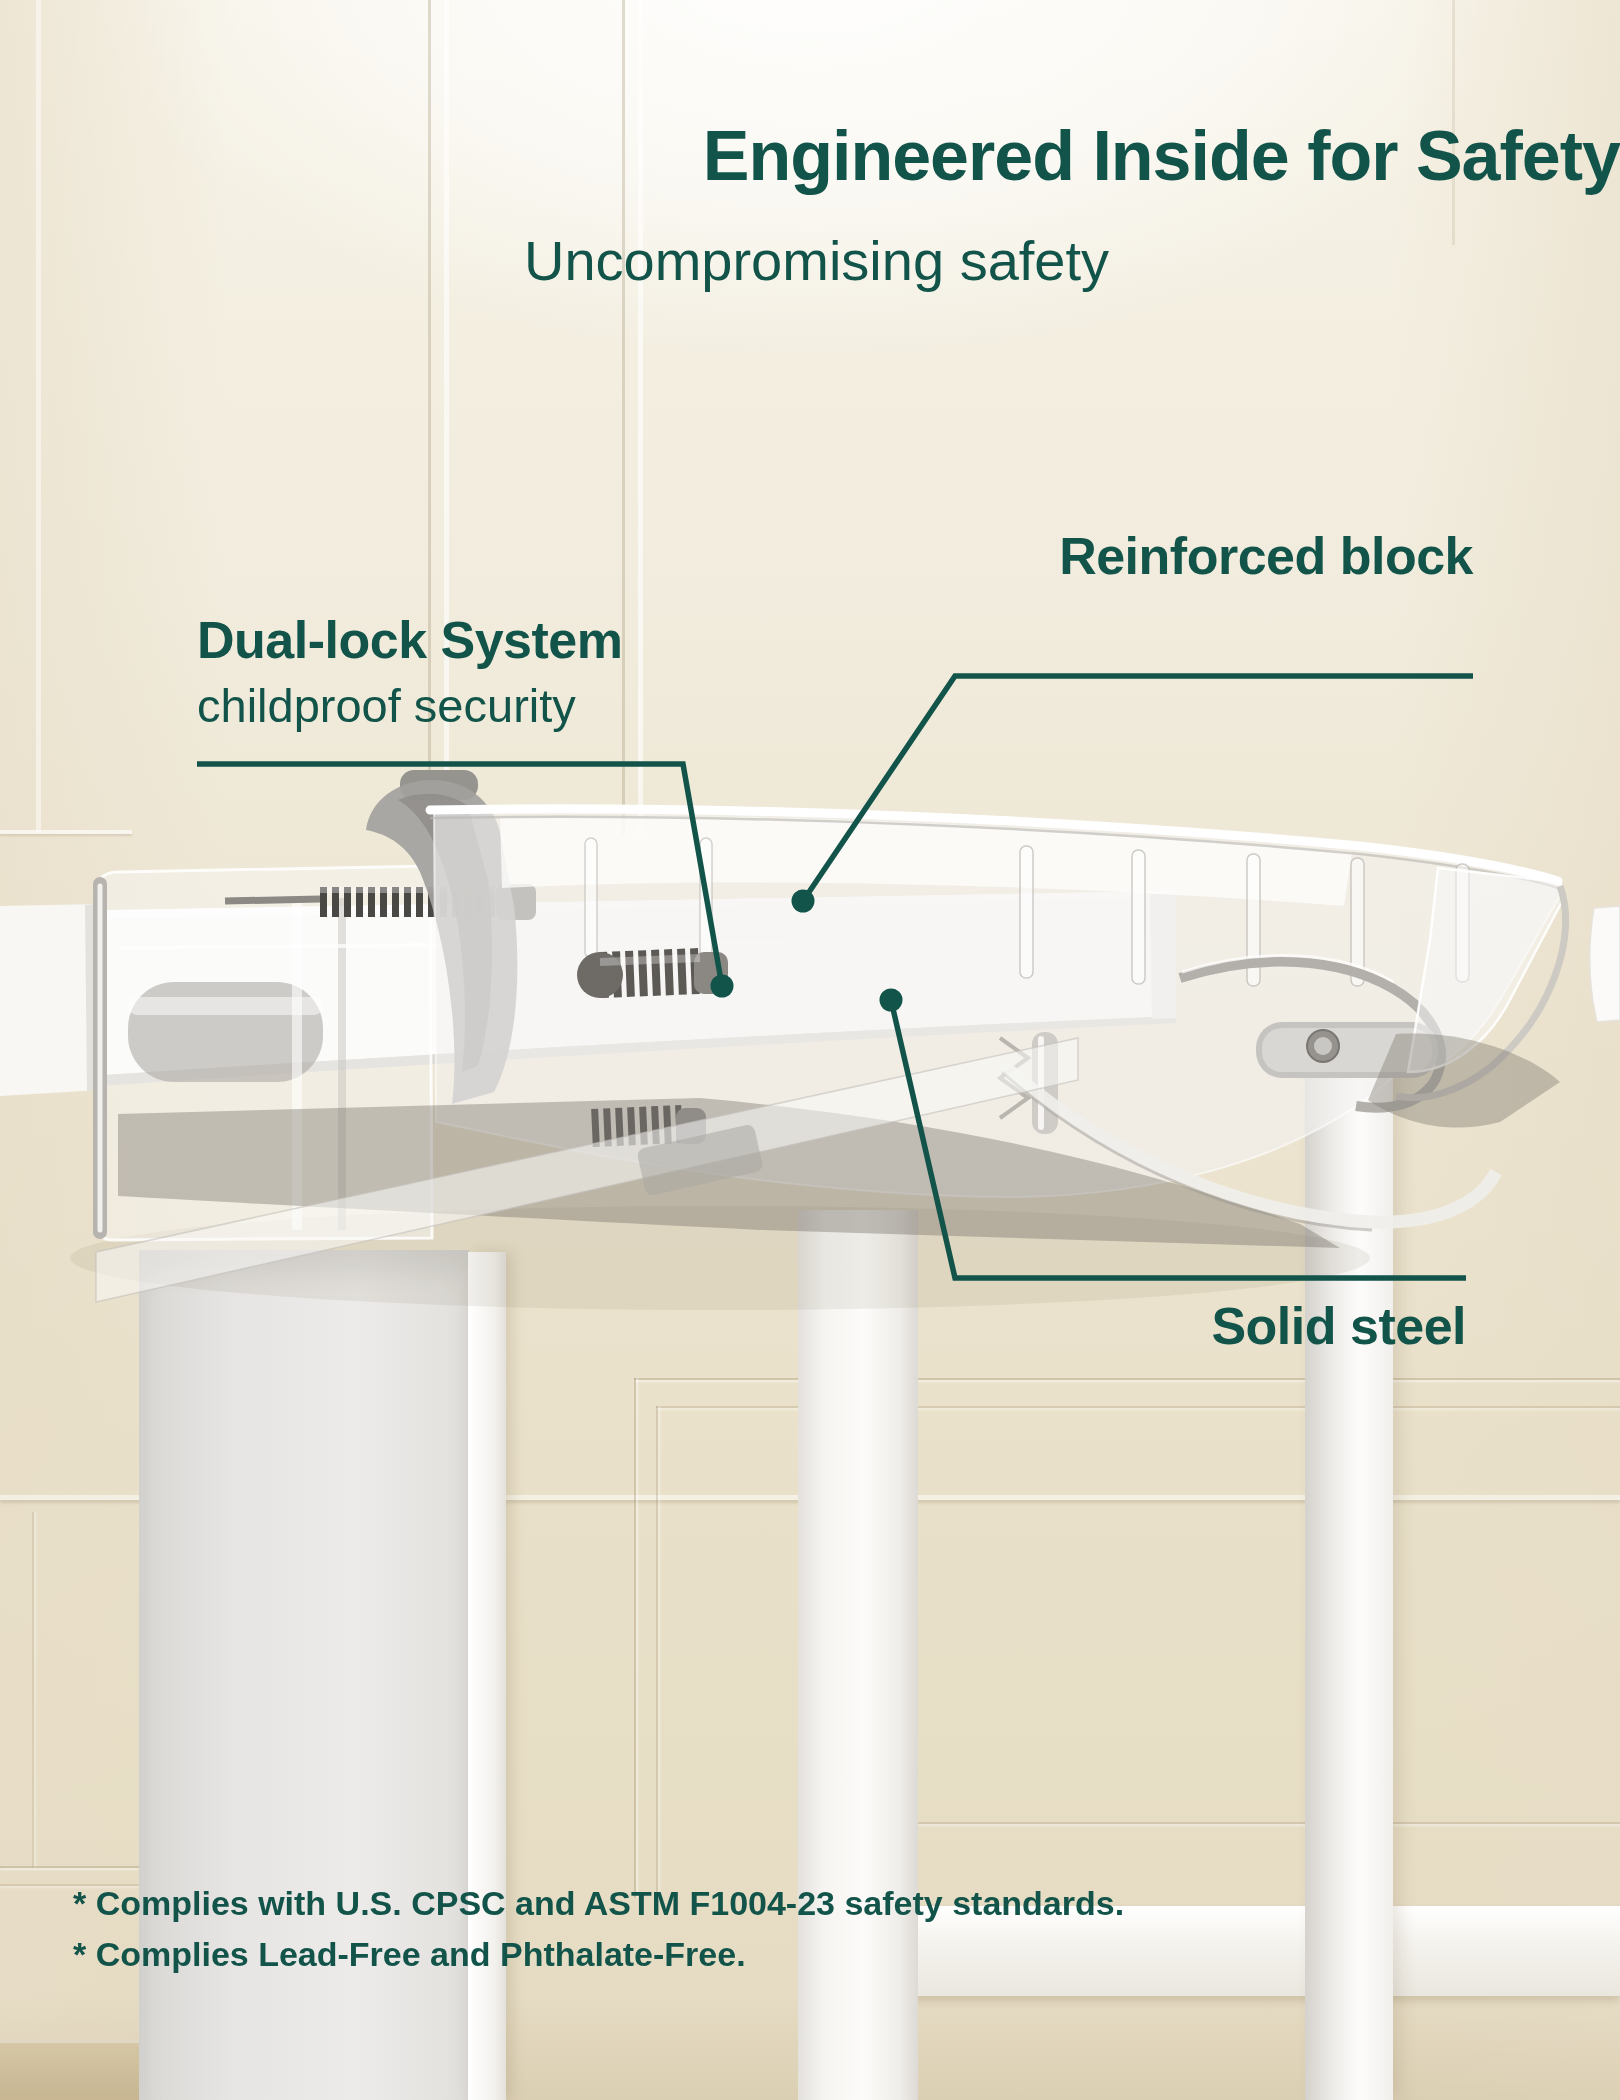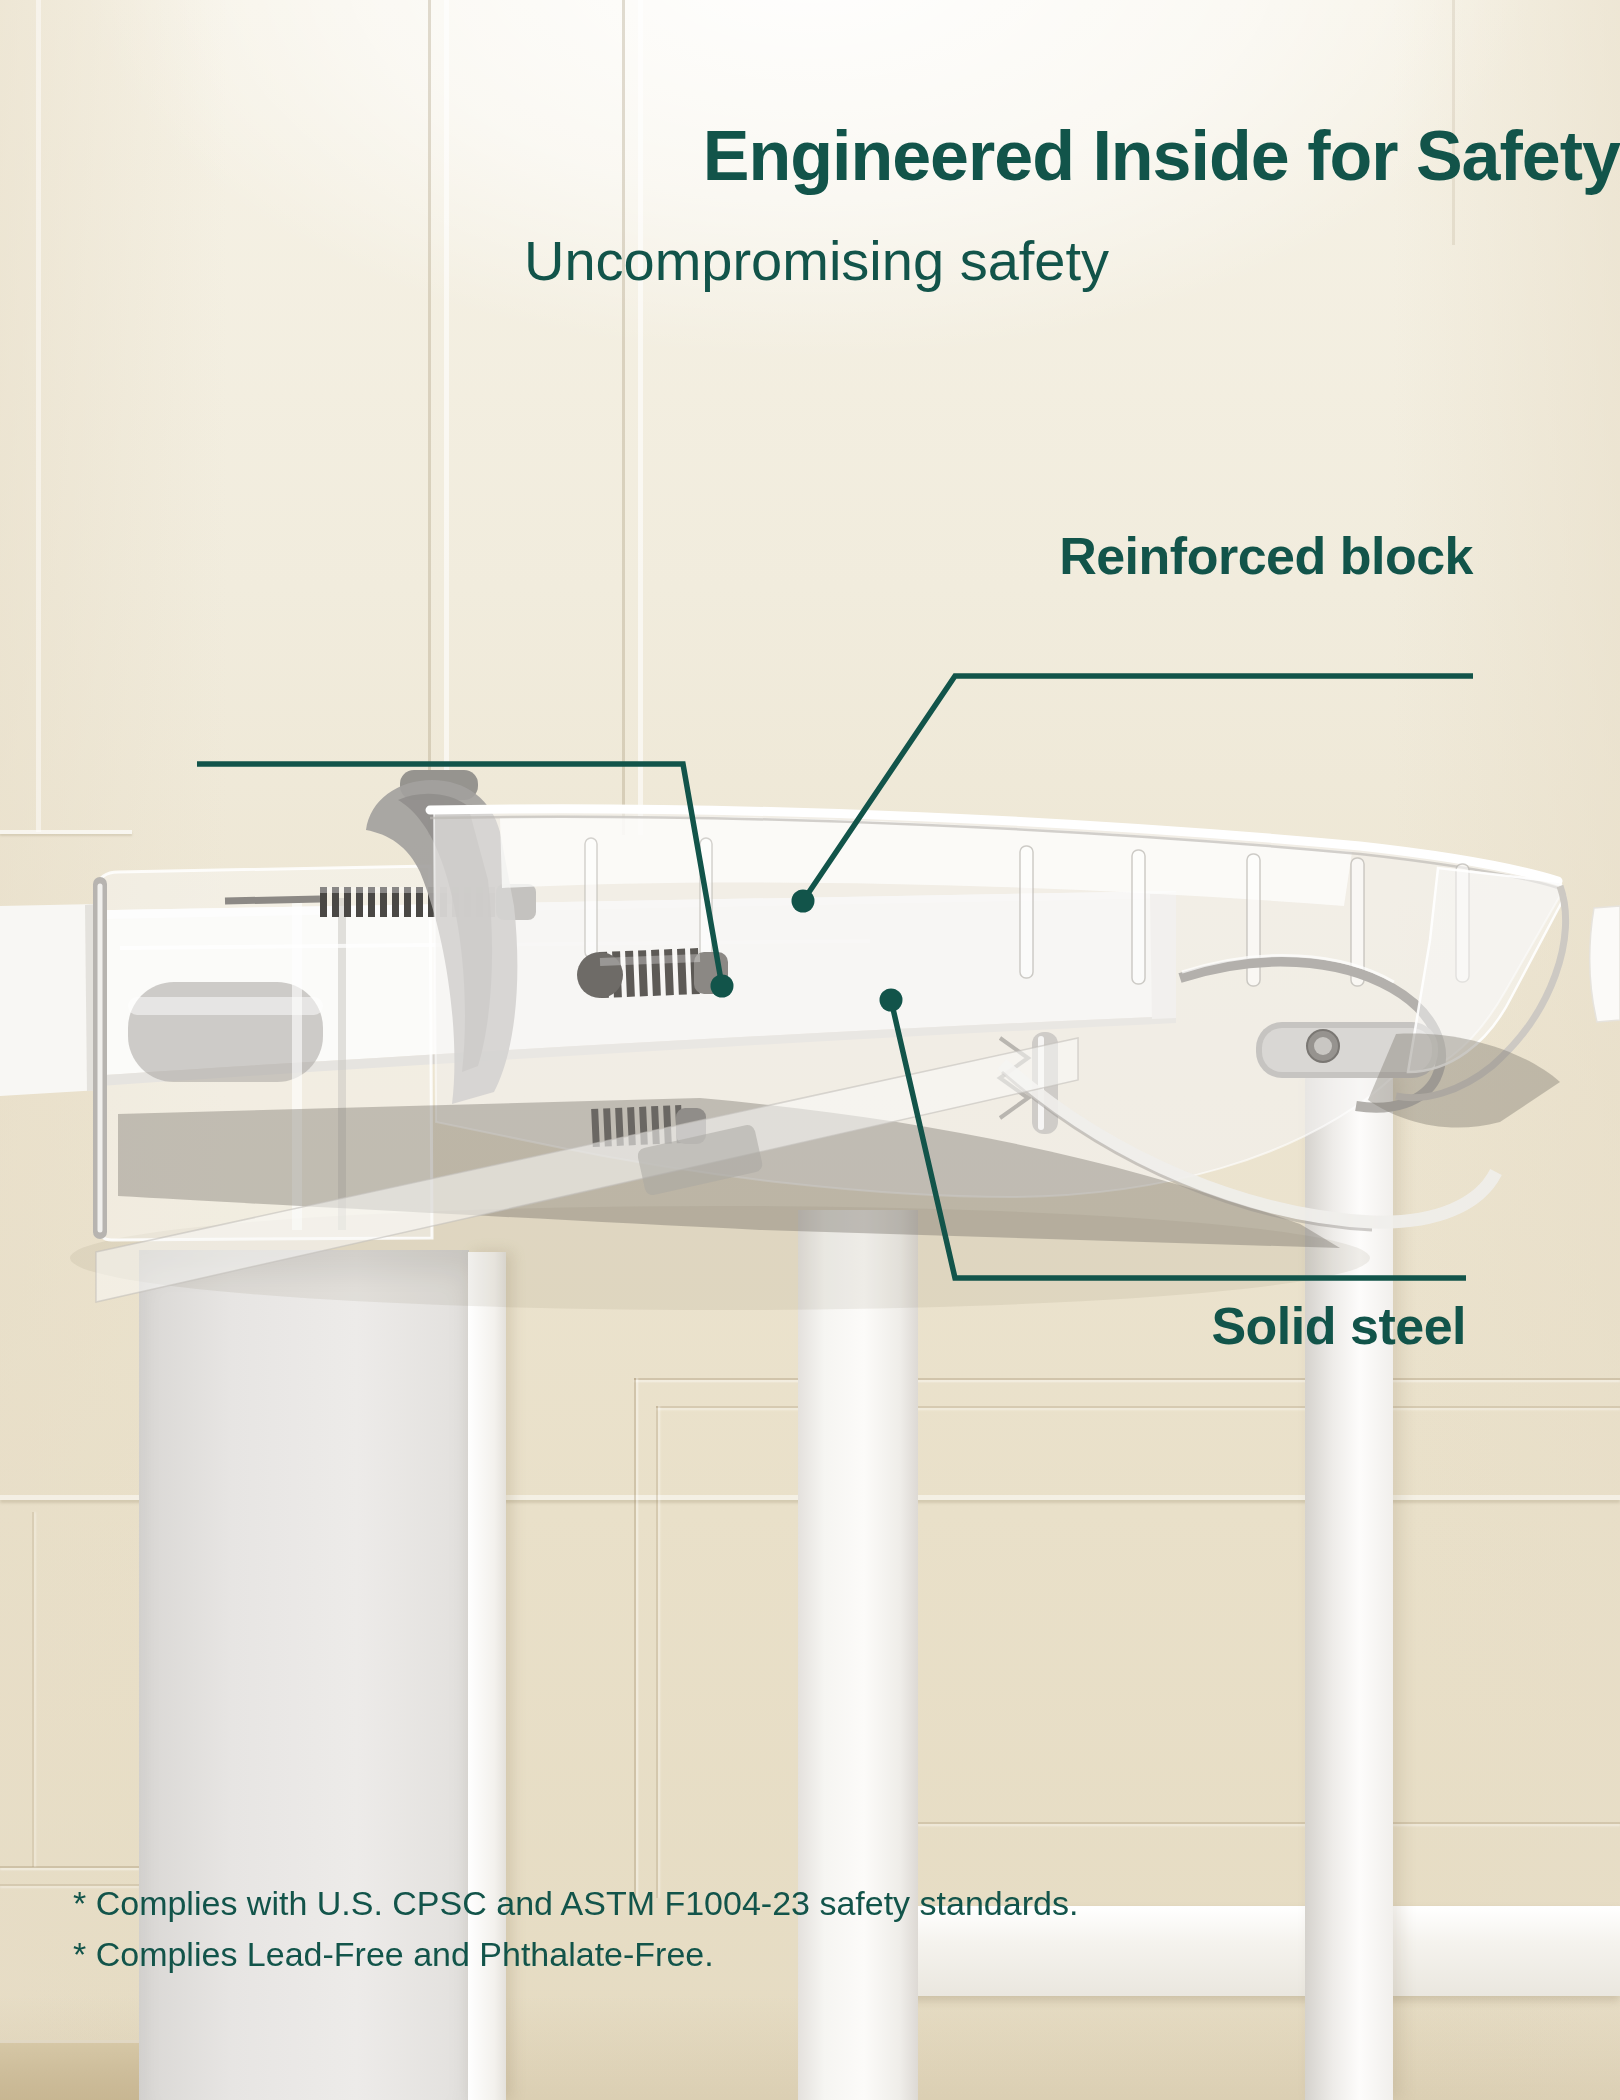--- a/index.html
+++ b/index.html
@@ -38,21 +38,21 @@
   .overlay-svg{position:absolute;left:0;top:0;}
   .page-title{position:absolute;left:0;right:0;top:116px;text-align:right;color:var(--accent,#12544A);
     font-size:70px;font-weight:bold;letter-spacing:-1px;}
   .page-subtitle{position:absolute;left:0;right:0;top:228px;text-align:center;color:var(--accent,#12544A);
     font-size:56px;font-weight:400;padding-left:13px;}
   .label-block{position:absolute;color:var(--accent,#12544A);}
   .label-main{font-size:52px;font-weight:bold;line-height:65px;letter-spacing:-0.5px;}
   .label-sub{font-size:47px;font-weight:400;line-height:65px;}
   .align-r{text-align:right;}
   .footnotes{position:absolute;left:73px;top:1878px;color:var(--accent,#12544A);
-    font-size:34px;line-height:51px;font-weight:400;}
+    font-size:34px;line-height:51px;font-weight:700;}
 </style>
 </head>
 <body>
 
 <div class="stage">
 
   <div class="glow"></div>
   <div class="side-shade"></div>
 
   <div class="vline" style="left:428px;height:835px;"></div>
@@ -179,20 +179,24 @@
     <g fill="var(--accent,#12544A)">
       <circle cx="722" cy="986" r="11.5"></circle>
       <circle cx="803" cy="901" r="11.5"></circle>
       <circle cx="891" cy="1000" r="11.5"></circle>
     </g>
   </svg>
 
   <div class="page-title">Engineered Inside for Safety</div>
   <div class="page-subtitle">Uncompromising safety</div>
 
+  <div class="label-block" style="left:197px;top:608px;">
+    <div class="label-main">Dual-lock System</div>
+    <div class="label-sub">childproof security</div>
+  </div>
   <div class="label-block align-r" style="right:147px;top:524px;">
     <div class="label-main">Reinforced block</div>
   </div>
   <div class="label-block align-r" style="right:154px;top:1294px;">
     <div class="label-main">Solid steel</div>
   </div>
 
   <div class="footnotes">
     <div>* Complies with U.S. CPSC and ASTM F1004-23 safety standards.</div>
     <div>* Complies Lead-Free and Phthalate-Free.</div>

